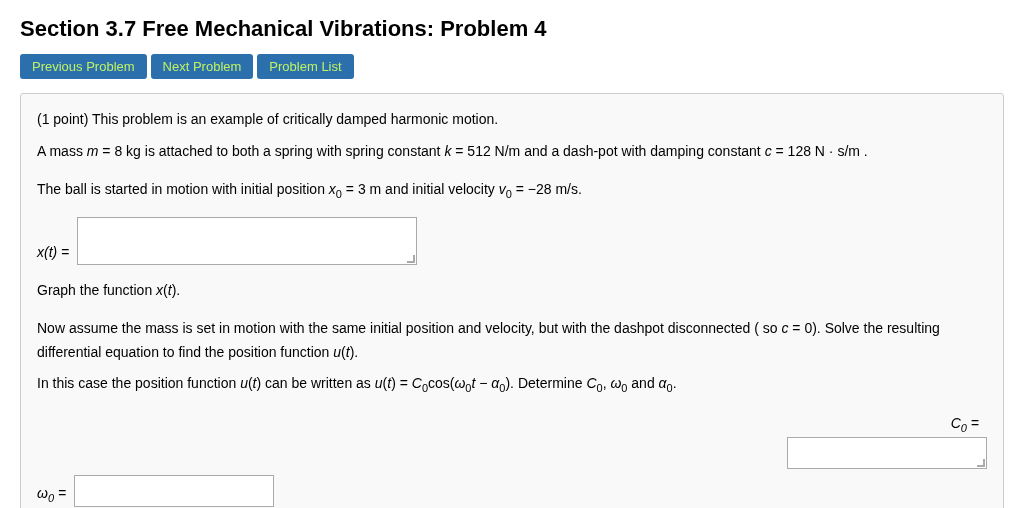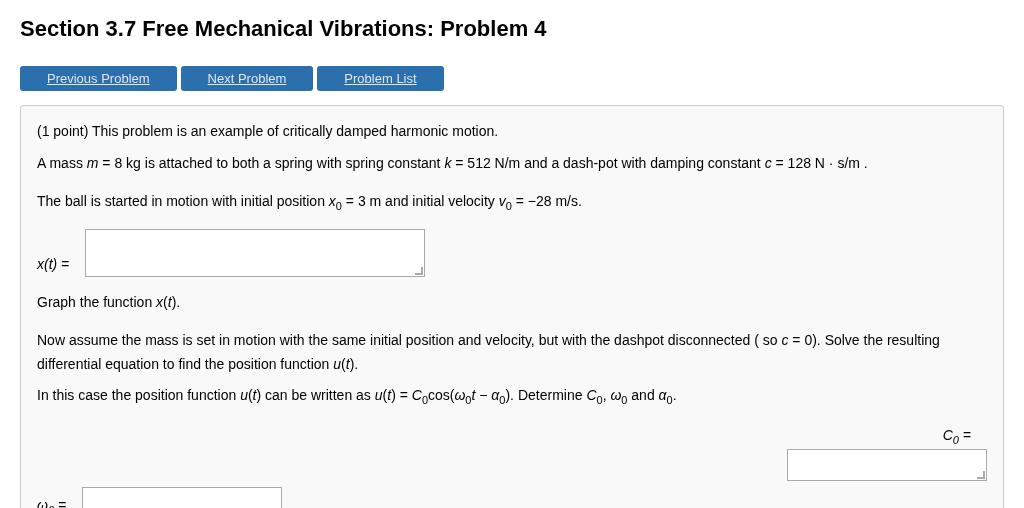--- a/index.html
+++ b/index.html
@@ -6,36 +6,35 @@
     body {
       font-family: Arial, sans-serif;
       font-size: 14px;
       background: #fff;
       color: #000;
       padding: 16px 20px;
     }
     h1 {
       font-size: 22px;
       font-weight: bold;
-      margin-bottom: 24px;
+      margin-bottom: 12px;
     }
     .btn-group {
       display: flex;
       gap: 4px;
       margin-bottom: 14px;
     }
     .btn {
       background: #2c6fad;
-      color: #e5e5e5;
+      color: #bef264;
       border: none;
-      padding: 5px 27px;
+      padding: 5px 12px;
       font-size: 13px;
       border-radius: 3px;
       cursor: pointer;
-      text-decoration: underline;
     }
     .problem-box {
       border: 1px solid #ccc;
       background: #f9f9f9;
       padding: 14px 16px;
       border-radius: 3px;
       line-height: 1.7;
     }
     .problem-box p {
       margin-bottom: 8px;
@@ -43,21 +42,21 @@
     .problem-box .section-gap {
       margin-bottom: 14px;
     }
     .input-row {
       display: flex;
       align-items: flex-end;
       margin-bottom: 8px;
     }
     .input-label {
       font-size: 14px;
-      margin-right: 16px;
+      margin-right: 8px;
       white-space: nowrap;
     }
     .math-input {
       border: 1px solid #aaa;
       background: #fff;
       width: 340px;
       height: 36px;
       font-size: 13px;
       padding: 2px 4px;
       resize: none;

